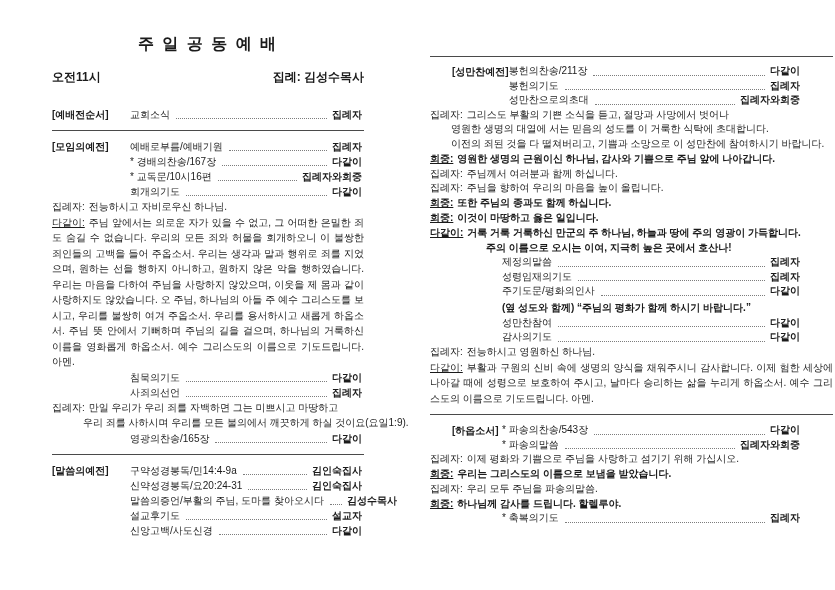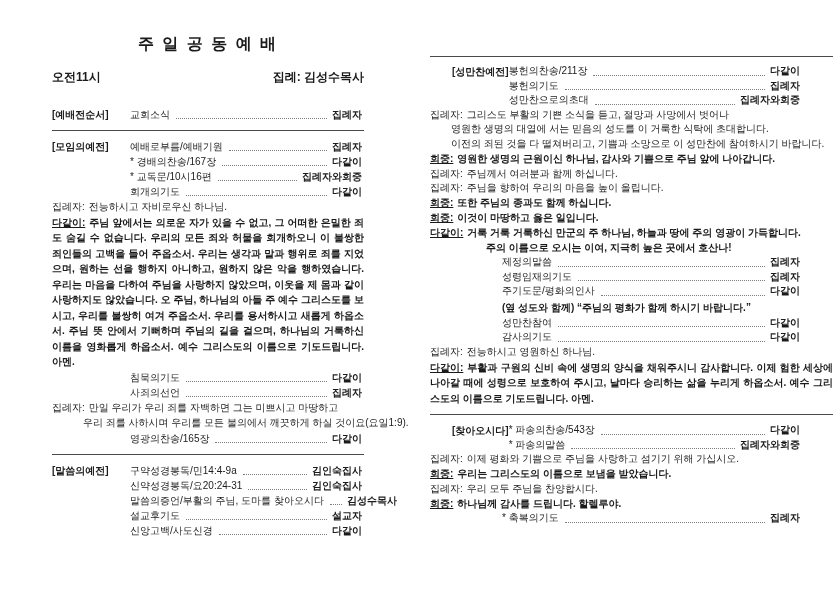--- a/index.html
+++ b/index.html
@@ -34,21 +34,21 @@
   .dlg{margin:0;line-height:15.5px;white-space:nowrap;}
   .page-right .dlg{line-height:14.8px;}
   .dlg-label{margin-right:4px;}
   .dlg.res{font-weight:700;}
   .dlg.res .dlg-label{text-decoration:underline;}
   .cont-sm{padding-left:17px;}
   .cont-md{padding-left:31px;}
   .cont-lg{padding-left:52px;}
 
   .para{margin:0;text-align:justify;line-height:15.5px;}
-  .para.res{font-weight:700;}
+  .para.res{font-weight:400;}
   .para .dlg-label.u{text-decoration:underline;}
 
   .peace-note{font-weight:700;line-height:15px;margin:1px 0;}
 </style>
 </head>
 <body>
 
 <div class="sheet">
 
   <div class="page page-left">
@@ -294,21 +294,21 @@
     </div>
 
     <div class="dlg-block">
       <p class="dlg"><span class="dlg-label">집례자:</span><span>전능하시고 영원하신 하나님.</span></p>
       <p class="para res"><span class="dlg-label u">다같이:</span><span>부활과 구원의 신비 속에 생명의 양식을 채워주시니 감사합니다. 이제 험한 세상에 나아갈 때에 성령으로 보호하여 주시고, 날마다 승리하는 삶을 누리게 하옵소서. 예수 그리스도의 이름으로 기도드립니다. 아멘.</span></p>
     </div>
 
     <hr class="divider">
 
     <div class="sec">
-      <span class="sec-hdr">[찾아오시다]</span>
+      <span class="sec-hdr">[하옵소서]</span>
       <div class="sec-items">
 
           <div class="item-row">
             <span class="item-name">* 파송의찬송/543장</span>
             <span class="dots"></span>
             <span class="item-role">다같이</span>
           </div>
 
           <div class="item-row">
             <span class="item-name">* 파송의말씀</span>
@@ -322,21 +322,21 @@
 
         <p class="dlg">
           <span class="dlg-label">집례자:</span><span>이제 평화와 기쁨으로 주님을 사랑하고 섬기기 위해 가십시오.</span>
         </p>
 
         <p class="dlg res">
           <span class="dlg-label">회중:</span><span>우리는 그리스도의 이름으로 보냄을 받았습니다.</span>
         </p>
 
         <p class="dlg">
-          <span class="dlg-label">집례자:</span><span>우리 모두 주님을 찬양합시다.</span>
+          <span class="dlg-label">집례자:</span><span>우리 모두 주님을 파송의말씀.</span>
         </p>
 
         <p class="dlg res">
           <span class="dlg-label">회중:</span><span>하나님께 감사를 드립니다. 할렐루야.</span>
         </p>
       </div>
 
     <div class="sec">
       <span class="sec-hdr"></span>
       <div class="sec-items">

